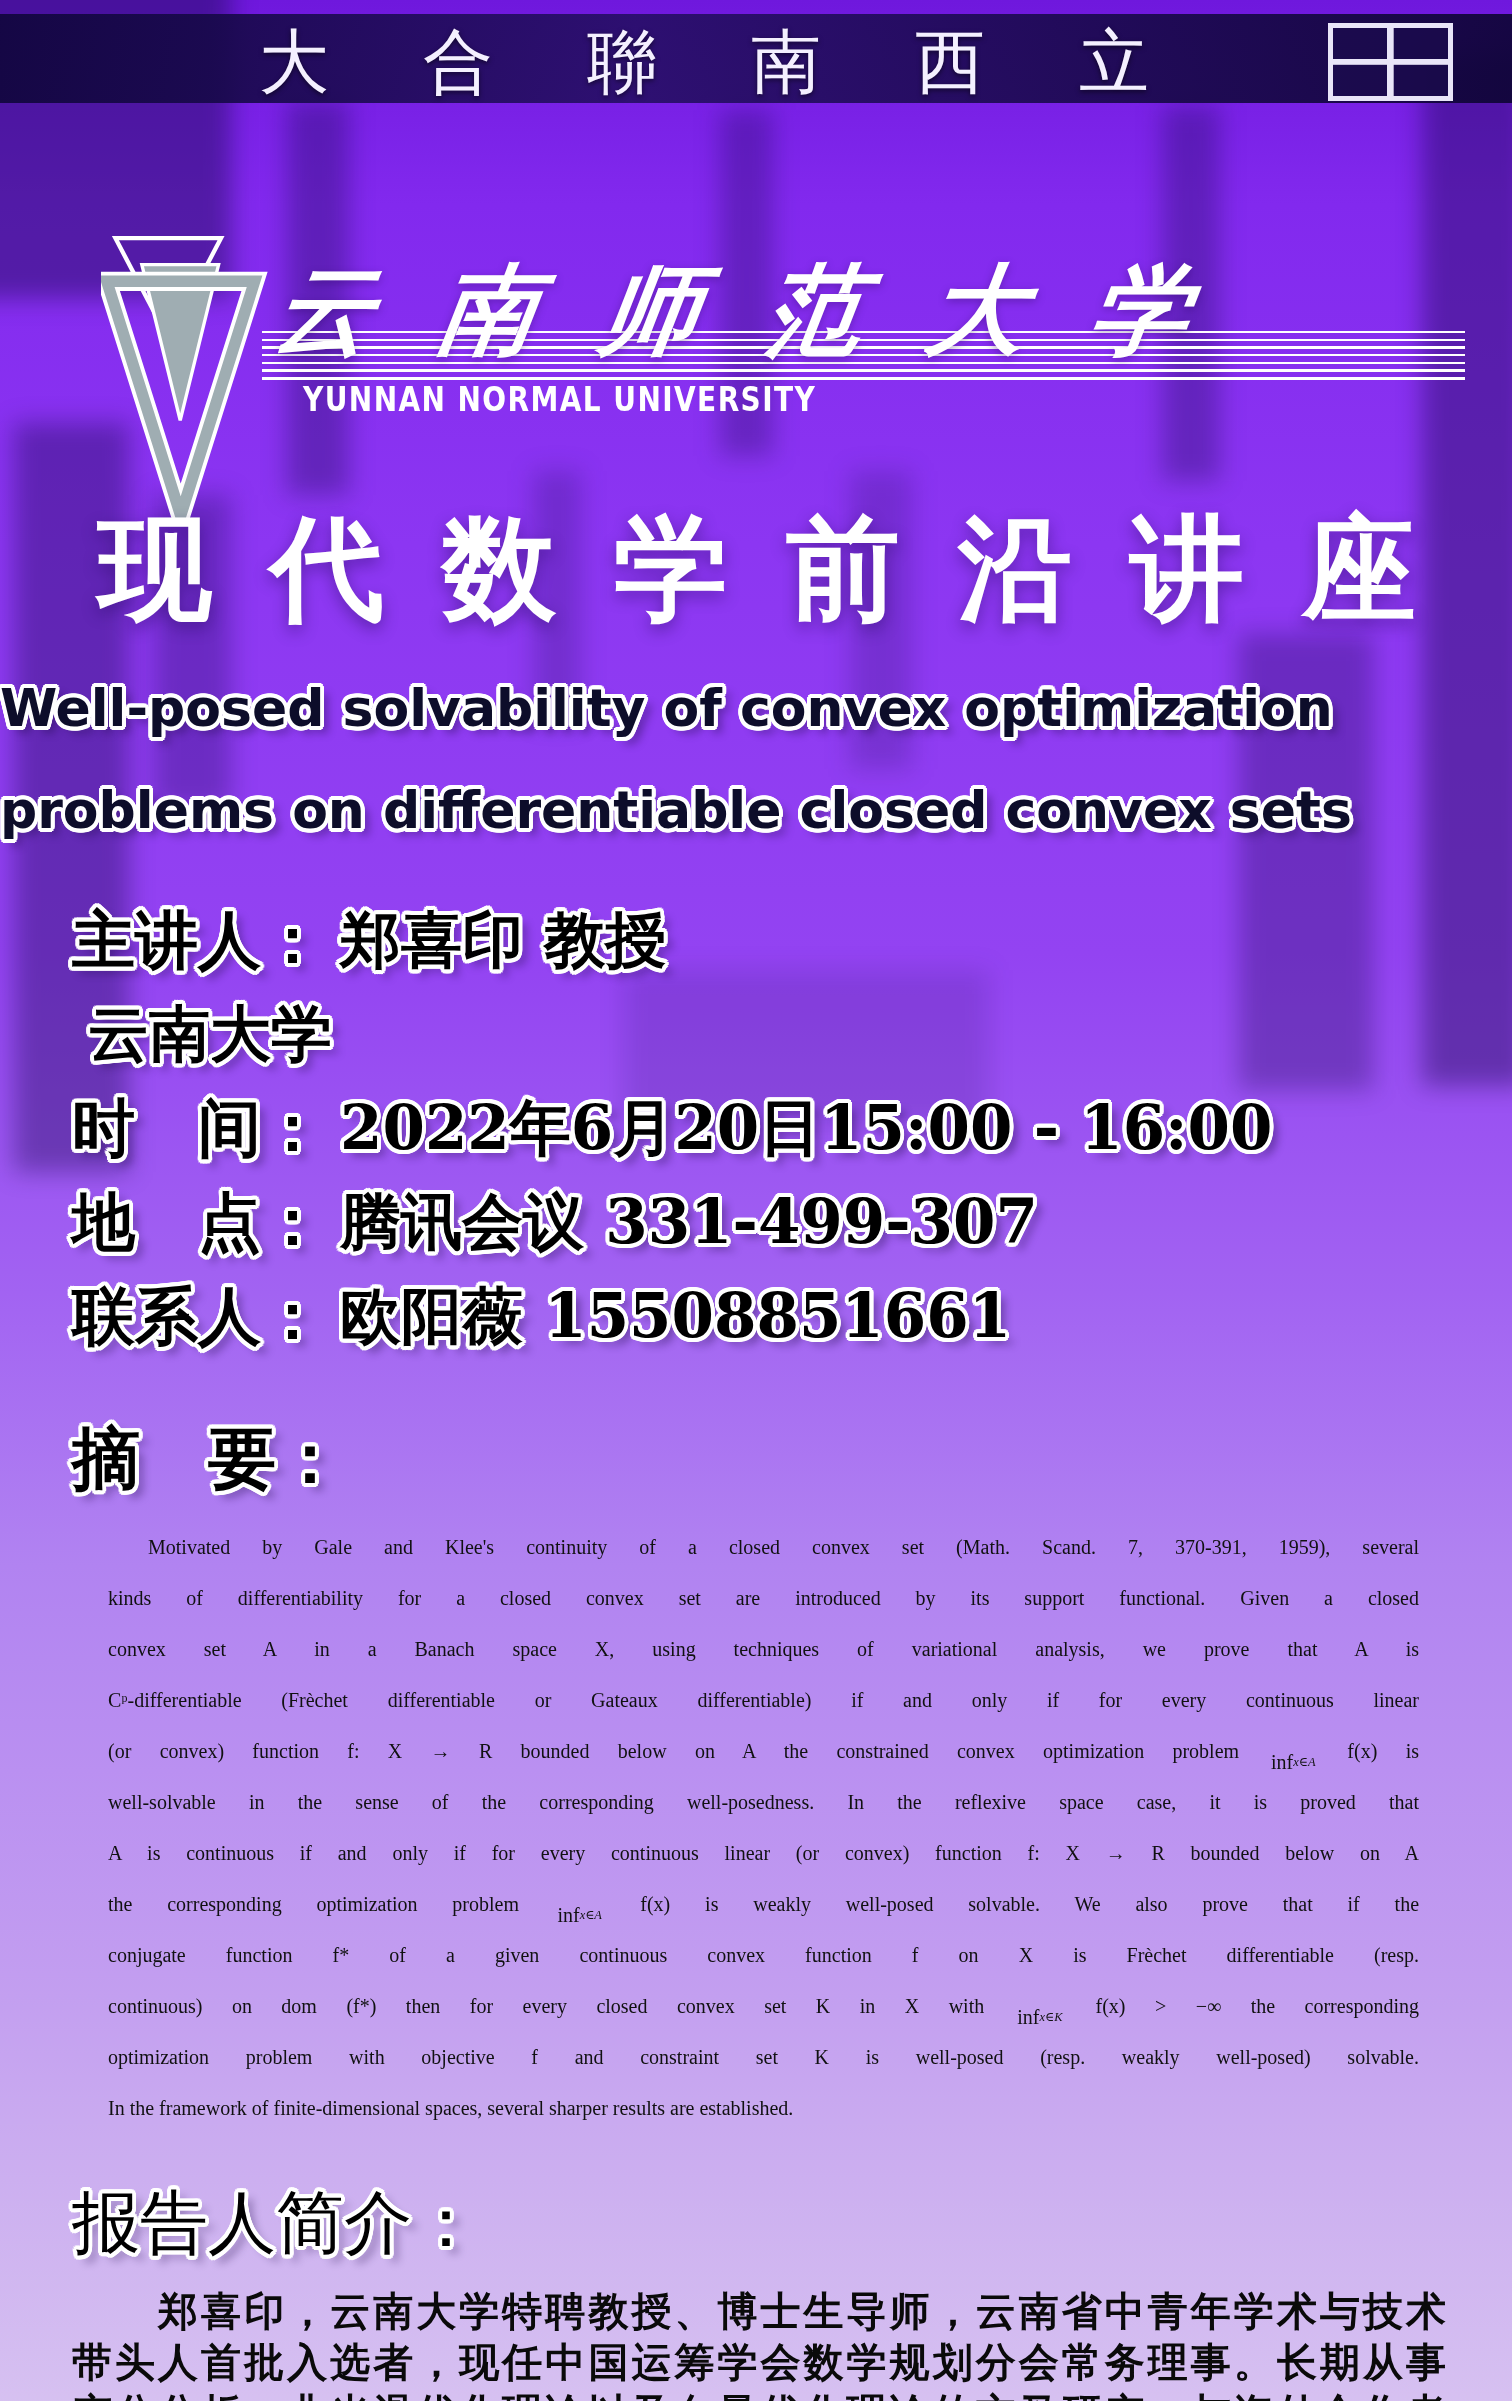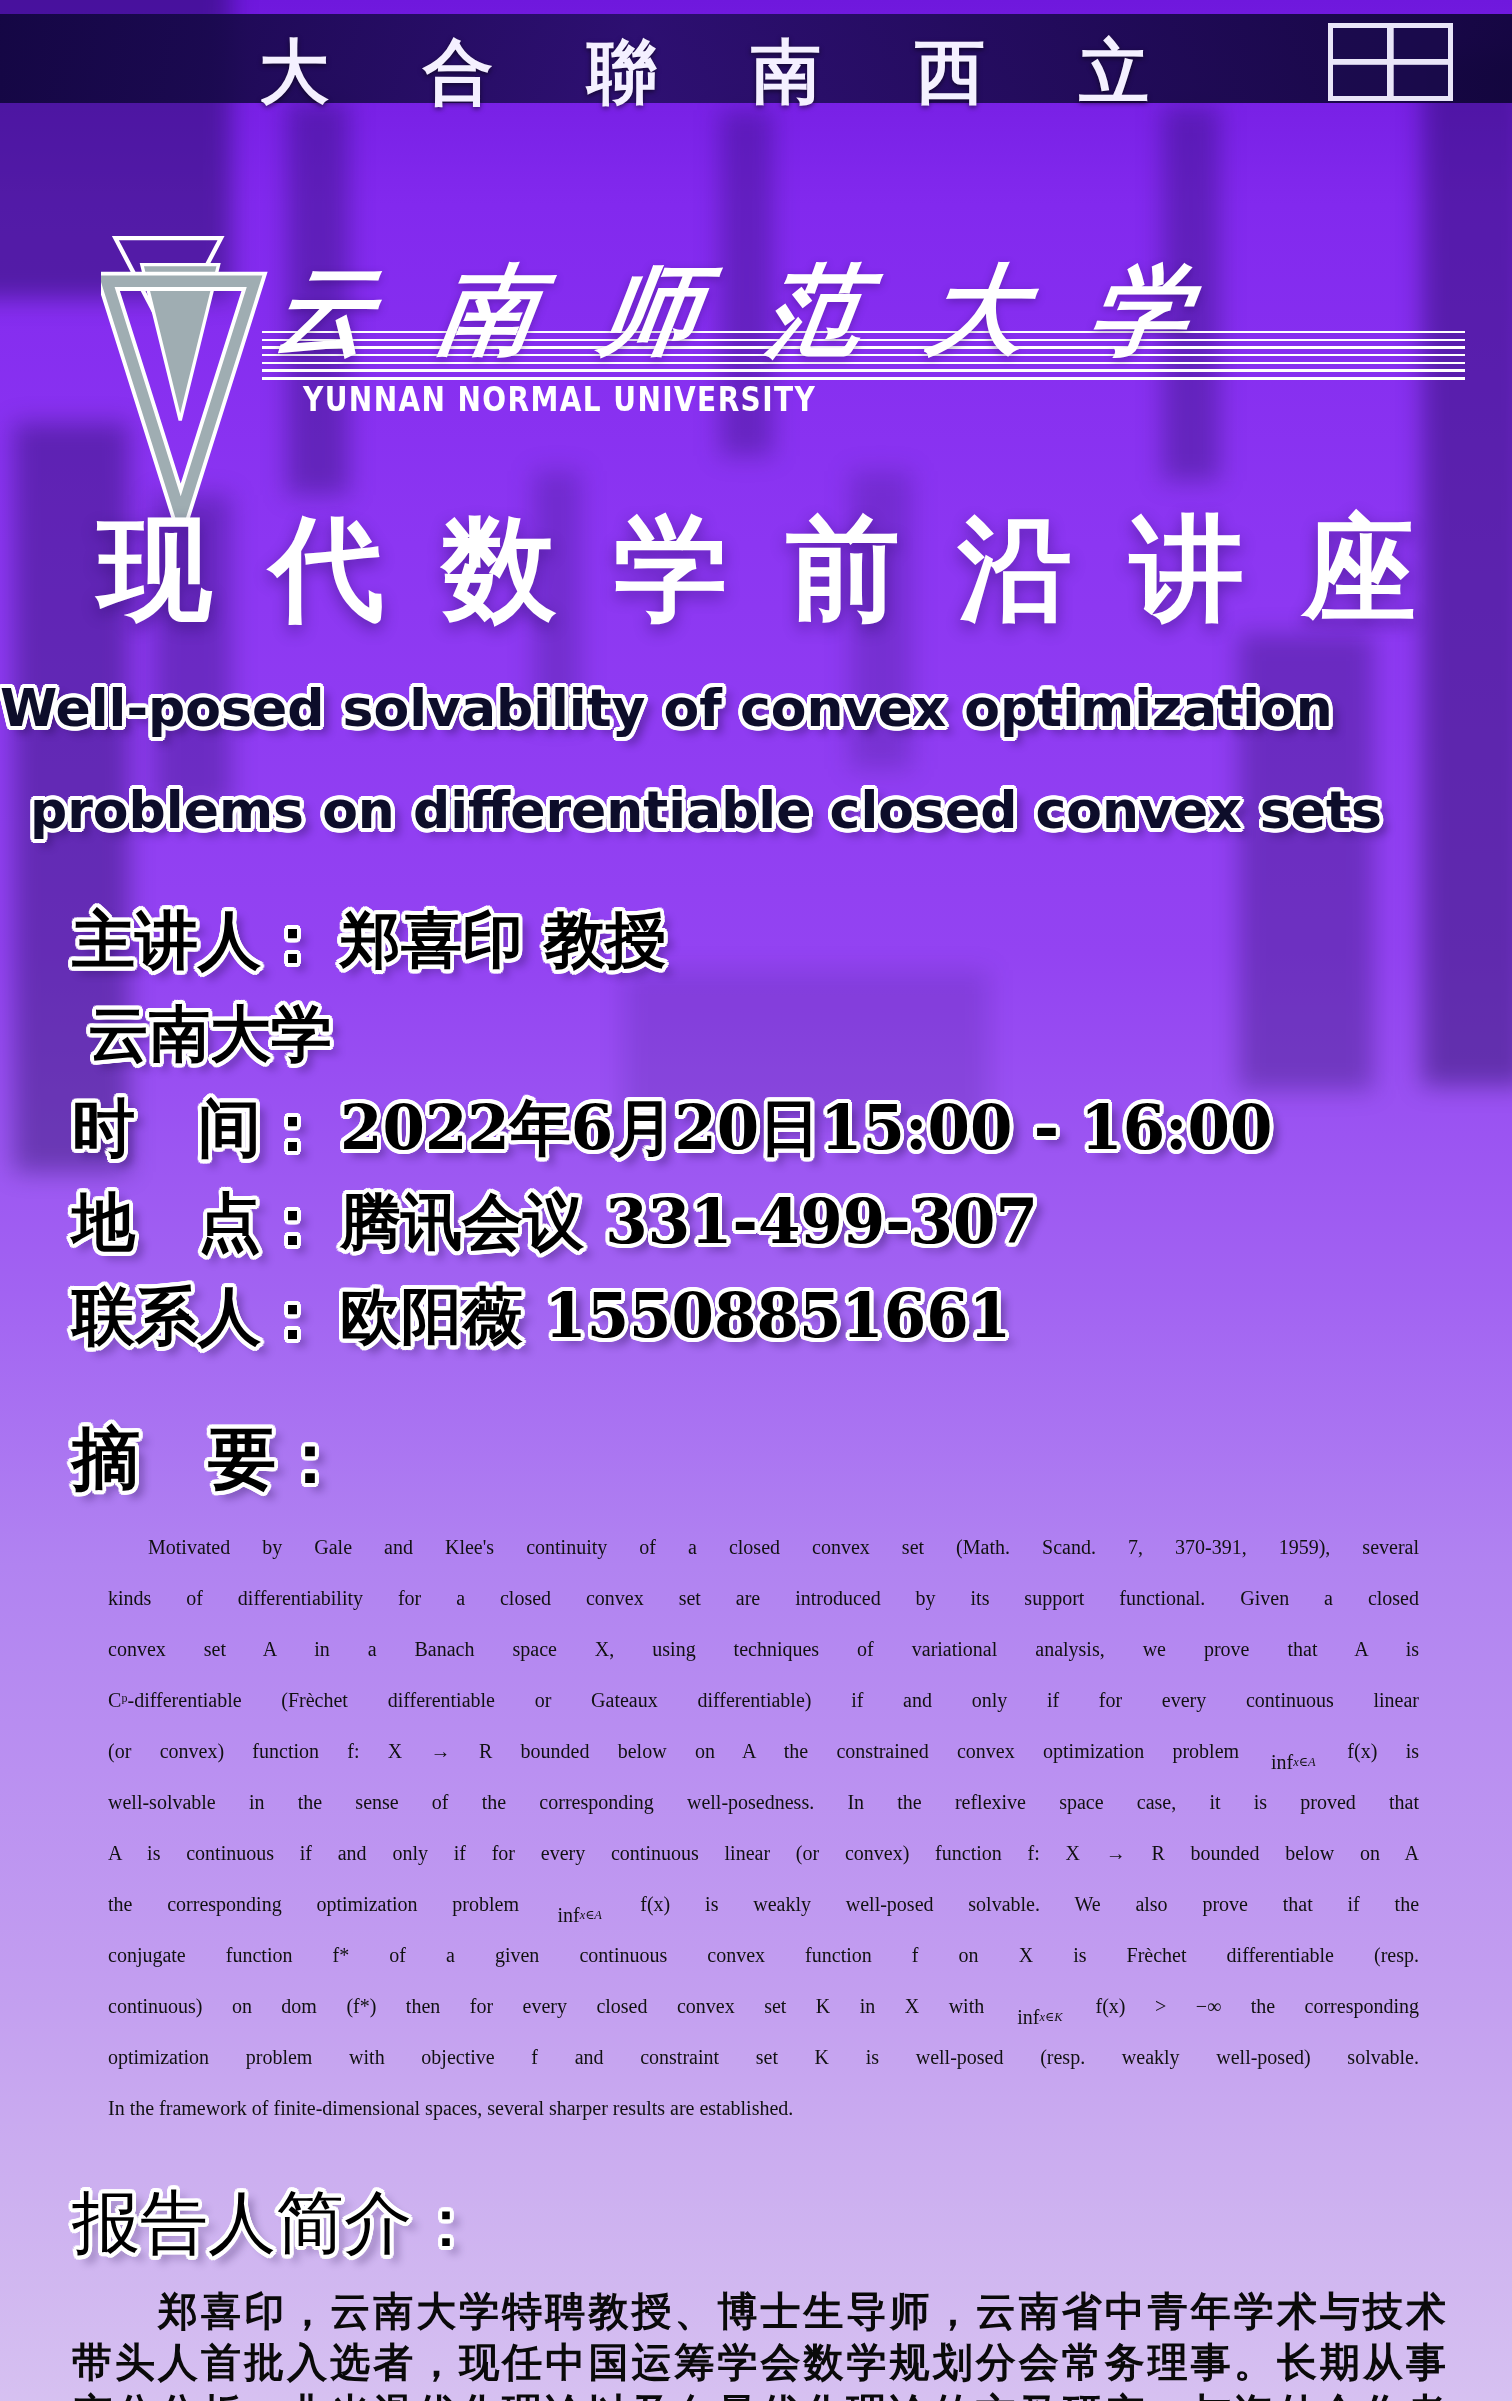--- a/index.html
+++ b/index.html
@@ -22,22 +22,22 @@
   .b5{left:14.4px;   top:423px;  width:115px;  height:749px; background:rgba(20,6,72,.36); }
   .b6{left:154px;  top:495px; width:77px;  height:312px;  background:rgba(25,8,85,.30); }
   .b7{left:533px; top:471px;  width:48px;  height:250px;  background:rgba(25,8,85,.22); }
   .b8{left:850px; top:471px;  width:62px;  height:298px;  background:rgba(25,8,85,.20); }
   .b9{left:1239px; top:634px; width:134px;  height:456px;  background:rgba(22,7,78,.30); }
   .b10{left:624px;top:970px; width:365px;  height:154px;  background:rgba(30,10,95,.14); }
 
   
   .gate-band{position:absolute; left:0; top:14.4px; width:1513px; height:89px;
     background:linear-gradient(90deg, rgba(17,6,62,.93), rgba(32,13,92,.84) 42%, rgba(15,5,55,.93));}
-  .gate-chars{position:absolute; left:259px; top:14px; line-height:89px;
-    font-size:70px; font-weight:700; letter-spacing:94px; color:#f4f0ff; white-space:nowrap;
+  .gate-chars{position:absolute; left:259px; top:4px; line-height:89px;
+    font-size:70px; font-weight:400; letter-spacing:94px; color:#f4f0ff; white-space:nowrap;
     text-shadow:0 1.9px 4.8px rgba(0,0,0,.55);}
   .gate-window{position:absolute; right:60px; top:8.6px; width:115px; height:68px;
     border:5.8px solid #e9e5f8; background:
       linear-gradient(#e9e5f8,#e9e5f8) 50% 0/6.7px 100% no-repeat,
       linear-gradient(#e9e5f8,#e9e5f8) 0 50%/100% 5.8px no-repeat,
       rgba(28,12,78,.65);}
 
   
   .logo-svg{position:absolute; left:101px; top:219px; width:168px; height:307px;}
   .pinstripes{position:absolute; left:262px; top:331px; width:1203px; height:50px;
@@ -50,21 +50,21 @@
     letter-spacing:1.4px; color:#ffffff; transform:scaleY(1.18); transform-origin:left top; white-space:nowrap;}
 
   
   .cn-title{position:absolute; left:98px; top:503px; width:1318px;
     font-size:114px; font-weight:900; color:#ffffff; line-height:1.15;
     text-align:justify; text-align-last:justify;
     text-shadow:0 5.8px 16.3px rgba(35,8,90,.45); white-space:nowrap; letter-spacing:0;}
   .cn-title-justify{display:flex; justify-content:space-between;}
   .en-title{position:absolute; left:0; width:1251px; text-align:center;
     font-size:52px; font-weight:800; color:#0d0d2a; white-space:nowrap;}
-  .en-title.l1{top:678px;} .en-title.l2{top:780px;padding-left:30px;}
+  .en-title.l1{top:678px;} .en-title.l2{top:780px;}
 
   
   .ol-md{text-shadow:
     3.8px 0 0 #fff,-3.8px 0 0 #fff,0 3.8px 0 #fff,0 -3.8px 0 #fff,
     2.9px 2.9px 0 #fff,-2.9px 2.9px 0 #fff,2.9px -2.9px 0 #fff,-2.9px -2.9px 0 #fff,
     3.8px 1.4px 0 #fff,-3.8px 1.4px 0 #fff,3.8px -1.4px 0 #fff,-3.8px -1.4px 0 #fff,
     1.4px 3.8px 0 #fff,-1.4px 3.8px 0 #fff,1.4px -3.8px 0 #fff,-1.4px -3.8px 0 #fff,
     7.7px 6.7px 8.6px rgba(30,10,70,.40);}
 
   

